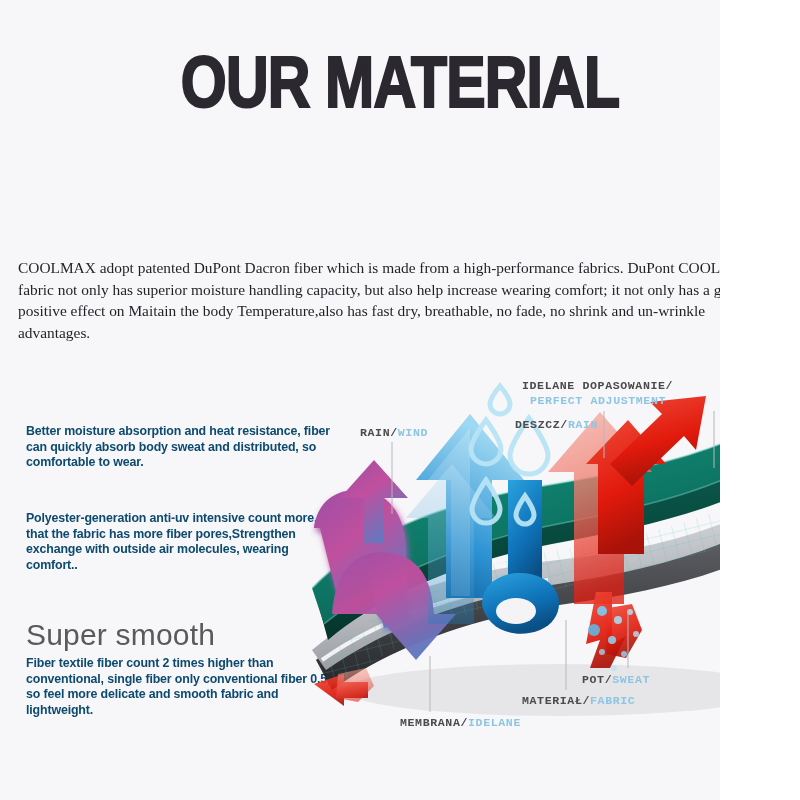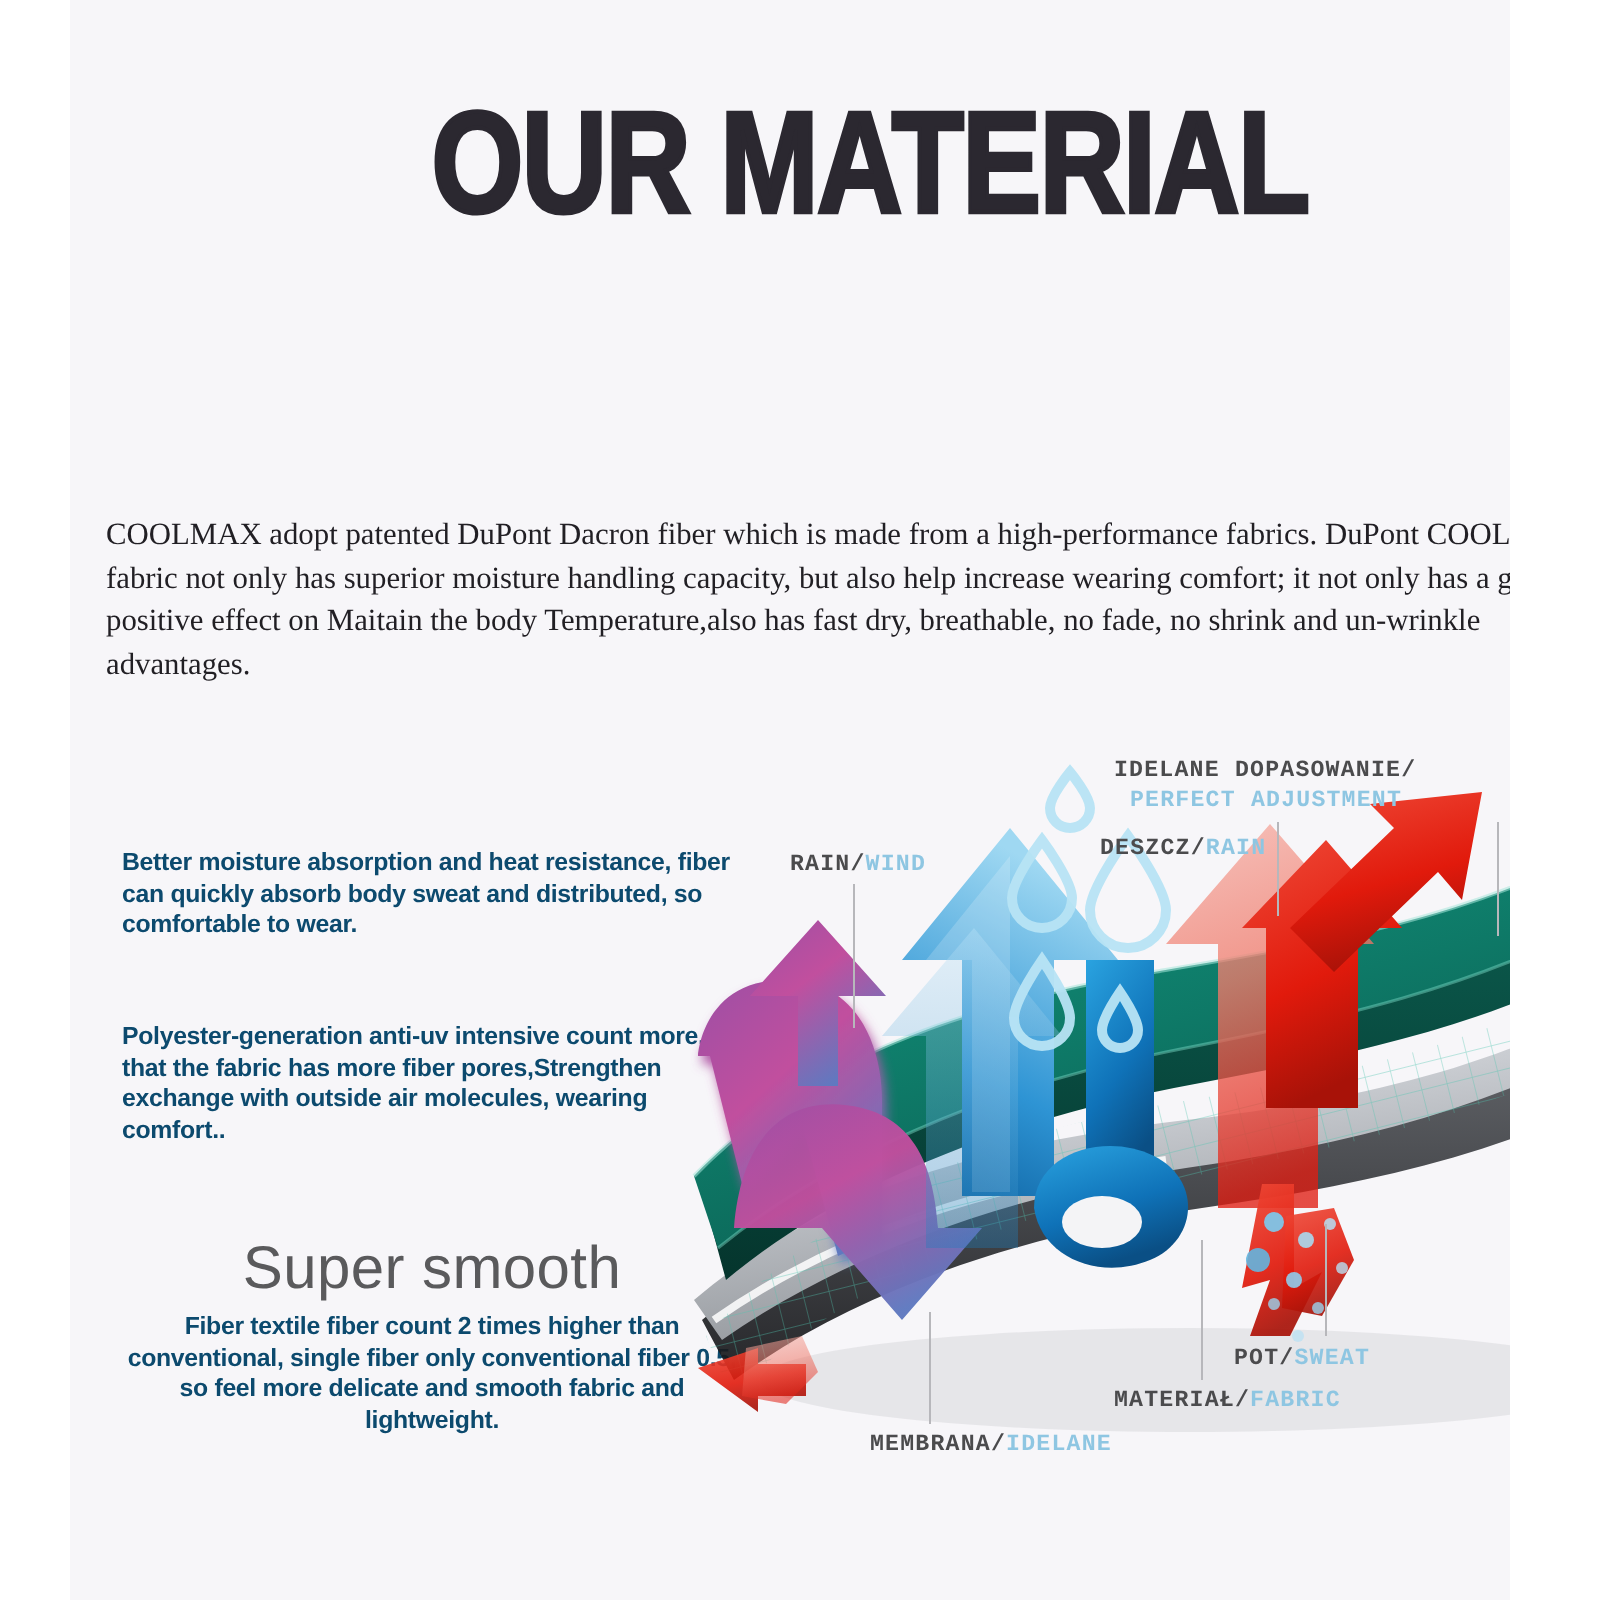--- a/index.html
+++ b/index.html
@@ -7,21 +7,20 @@
     padding: 0;
     background: #ffffff;
   }
   #page {
     position: relative;
     width: 720px;
     height: 800px;
     background: #f7f6f9;
     overflow: hidden;
     font-family: "Liberation Sans", sans-serif;
-    margin-left: 35px;
   }
   
   #title-band {
     position: absolute;
     left: 0; top: 0;
     width: 800px; height: 150px;
   }
   #page-title {
     position: absolute;
     left: 0; right: 0;
@@ -126,21 +125,21 @@
   .feature-body {
     font-family: "Liberation Sans", sans-serif;
     font-size: 12.4px;
     line-height: 15.6px;
     font-weight: bold;
     color: #0c4a6e;
     letter-spacing: -0.15px;
   }
   #feature-0 { top: 424px; }
   #feature-1 { top: 511px; }
-  #feature-2 { top: 617px; text-align: center; }
+  #feature-2 { top: 617px; }
 
   
   #diagram {
     position: absolute;
     left: 310px;
     top: 368px;
     width: 490px;
     height: 390px;
   }
   .dlabel {

